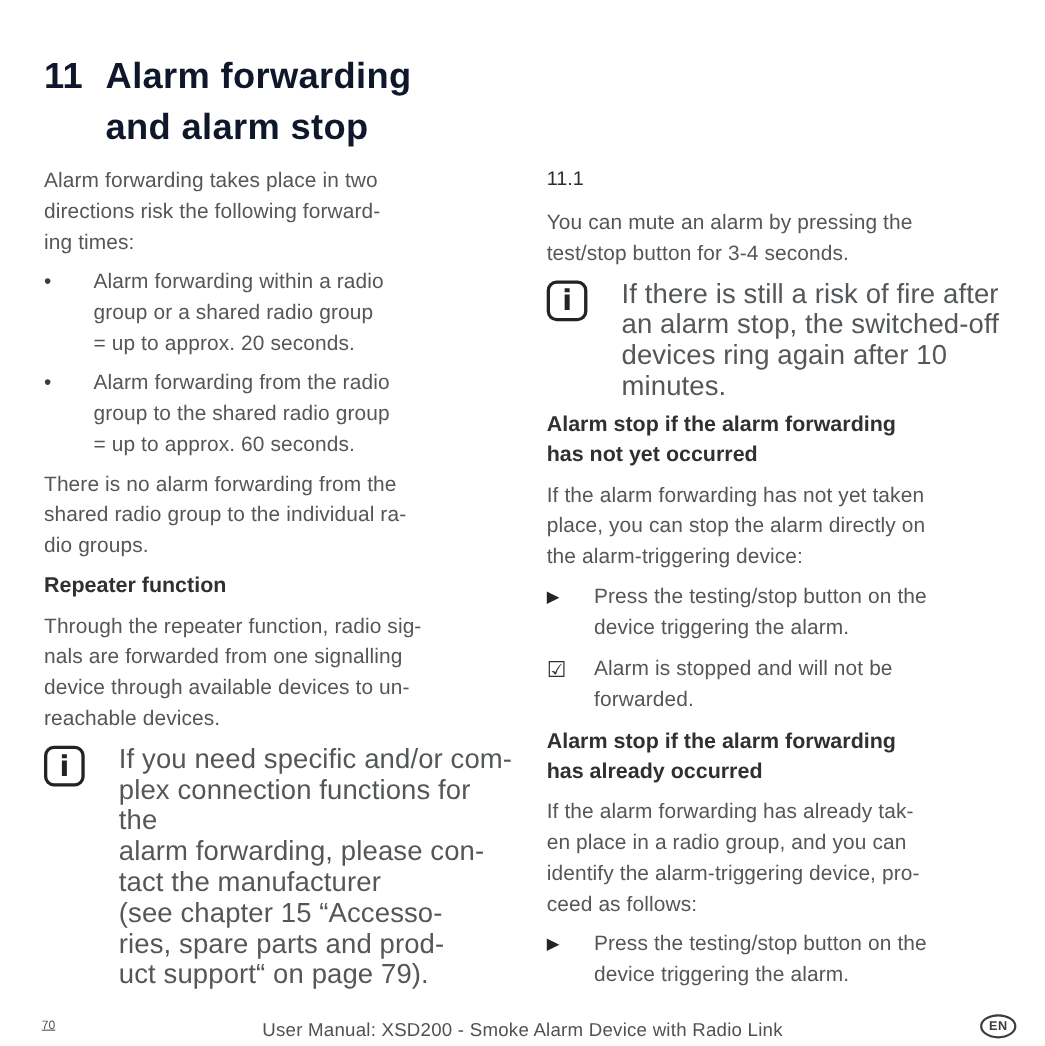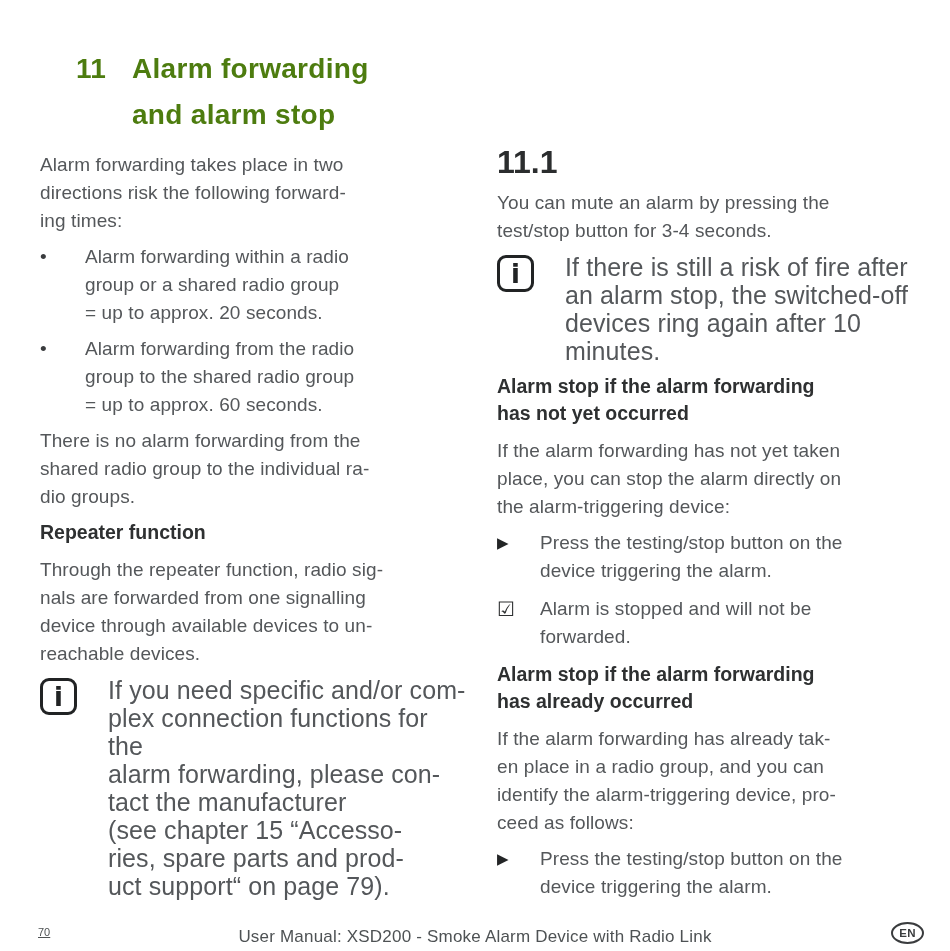--- a/index.html
+++ b/index.html
@@ -11,28 +11,28 @@
     background: #ffffff;
     font-family: "Liberation Sans", sans-serif;
     color: #54575a;
     overflow: hidden;
   }
   .col { position: absolute; }
   .col-left  { left: 40px;  top: 46px;  width: 426px; }
   .col-right { left: 497px; top: 147px; width: 422px; }
 
   
-  .chapter-heading { display: flex; color: #4d7c0f; font-weight: bold;
-    font-size: 28px; line-height: 46px; letter-spacing: 0.3px; margin-left: 36px; }
+  .chapter-heading { display: flex; color: #0f172a; font-weight: bold;
+    font-size: 33px; line-height: 46px; letter-spacing: 0.3px; }
   .chapter-num { width: 56px; flex: 0 0 56px; }
   .chapter-title { white-space: pre-line; }
 
   
-  .section-heading { display: flex; color: #2b2d2e; font-weight: bold;
-    font-size: 32px; line-height: 30px; margin: 0 0 12px 0; }
+  .section-heading { display: flex; color: #2b2d2e; font-weight: normal;
+    font-size: 18px; line-height: 30px; margin: 0 0 12px 0; }
   .section-num { width: 61px; flex: 0 0 61px; }
 
   
   .body-text { font-size: 19px; line-height: 28px; white-space: pre-line;
     margin: 0 0 8px 0; letter-spacing: 0.1px; }
   .intro { margin-top: 13px; }
 
   
   .sub-heading { font-size: 19.5px; line-height: 27px; font-weight: bold;
     color: #2e3031; margin: 4px 0 10px 0; white-space: pre-line; }

